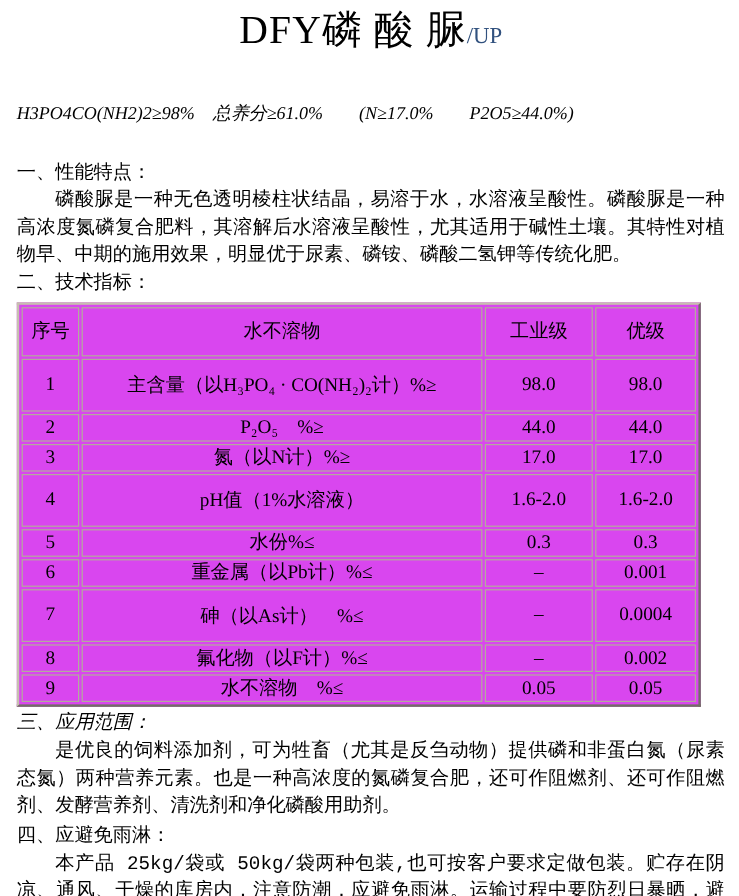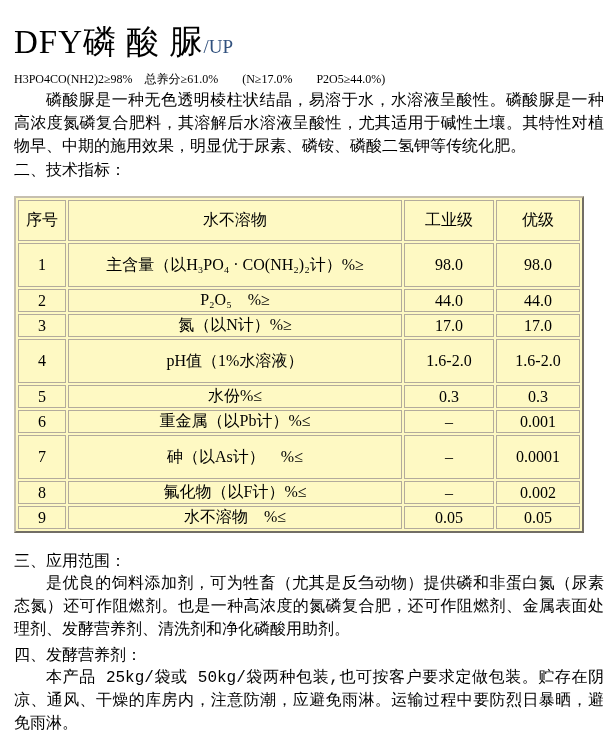--- a/index.html
+++ b/index.html
@@ -2,61 +2,62 @@
 <html><head>
 <meta charset="utf-8">
 <style>
   html,body{margin:0;padding:0;}
   body{
     width:616px;height:747px;background:#ffffff;overflow:hidden;
     font-family:"Liberation Serif","DejaVu Serif",serif;color:#000;
   }
   .doc{padding:0 12px 0 14px;}
   .title{
-    margin-top:20px;font-size:33px;line-height:44px;
+    text-align:center;margin-top:4px;font-size:33px;line-height:44px;
     letter-spacing:1px;white-space:nowrap;
   }
   .title .suffix{font-size:19px;letter-spacing:0;}
-  .formula{margin-top:0;font-size:12px;line-height:20px;white-space:nowrap;}
+  .formula{margin-top:32px;font-size:15px;line-height:20px;white-space:nowrap;font-style:italic;}
   .sec-heading{font-size:16px;line-height:22px;}
   .sec-heading.perf{margin-top:28px;}
   .para{margin:1px 0 0 0;font-size:16px;line-height:23px;text-indent:2em;text-align:justify;font-family:Liberation Mono, monospace;}
   .spec-table{
-    margin-top:15px;width:562px;table-layout:fixed;
+    margin-top:5px;width:562px;table-layout:fixed;
     border-collapse:separate;border-spacing:2px;
-    border:2px outset #c6bfaf;background:#fef9c3;
+    border:2px outset #c6bfaf;background:#d946ef;
     font-size:16px;
   }
   .spec-table th,.spec-table td{
     border:1px solid #b3ab9c;text-align:center;vertical-align:middle;
     padding:0;font-weight:normal;overflow:hidden;white-space:nowrap;
   }
   .spec-table thead tr{height:41px;}
   .spec-table tbody tr{height:21px;}
   .spec-table tbody tr:nth-child(1),
   .spec-table tbody tr:nth-child(4),
   .spec-table tbody tr:nth-child(7){height:44px;}
   col.c-no{width:48px;}
   col.c-name{width:334px;}
   col.c-ind{width:90px;}
   col.c-prem{width:84px;}
-  .sec-heading.apps{margin-top:17px;}
+  .sec-heading.apps{margin-top:3px;font-style:italic;}
   .sec-heading.pack{margin-top:2px;}
 </style>
 </head>
 <body>
 
 <div class="doc">
 
   <div class="title">
     <span>DFY磷 酸 脲</span><span class="suffix" style="color: rgb(49, 81, 126);">/UP</span>
   </div>
 
   <div class="formula">H3PO4CO(NH2)2≥98%　总养分≥61.0%　　(N≥17.0%　　P2O5≥44.0%)</div>
 
+  <div class="sec-heading perf">一、性能特点：</div>
   <p class="para">磷酸脲是一种无色透明棱柱状结晶，易溶于水，水溶液呈酸性。磷酸脲是一种高浓度氮磷复合肥料，其溶解后水溶液呈酸性，尤其适用于碱性土壤。其特性对植物早、中期的施用效果，明显优于尿素、磷铵、磷酸二氢钾等传统化肥。</p>
 
   <div class="sec-heading specs">二、技术指标：</div>
 
   <table class="spec-table">
     <colgroup>
       <col class="c-no">
         <col class="c-name">
         <col class="c-ind">
         <col class="c-prem">
@@ -103,36 +104,36 @@
         <tr>
           <td>6</td>
           <td>重金属（以Pb计）%≤</td>
           <td>–</td>
           <td>0.001</td>
         </tr>
         <tr>
           <td>7</td>
           <td>砷（以As计）　%≤</td>
           <td>–</td>
-          <td>0.0001</td>
+          <td>0.0004</td>
         </tr>
         <tr>
           <td>8</td>
           <td>氟化物（以F计）%≤</td>
           <td>–</td>
           <td>0.002</td>
         </tr>
         <tr>
           <td>9</td>
           <td>水不溶物　%≤</td>
           <td>0.05</td>
           <td>0.05</td>
         </tr>
       </tbody>
   </table>
 
   <div class="sec-heading apps">三、应用范围：</div>
-  <p class="para">是优良的饲料添加剂，可为牲畜（尤其是反刍动物）提供磷和非蛋白氮（尿素态氮）还可作阻燃剂。也是一种高浓度的氮磷复合肥，还可作阻燃剂、金属表面处理剂、发酵营养剂、清洗剂和净化磷酸用助剂。</p>
+  <p class="para">是优良的饲料添加剂，可为牲畜（尤其是反刍动物）提供磷和非蛋白氮（尿素态氮）两种营养元素。也是一种高浓度的氮磷复合肥，还可作阻燃剂、还可作阻燃剂、发酵营养剂、清洗剂和净化磷酸用助剂。</p>
 
-  <div class="sec-heading pack">四、发酵营养剂：</div>
+  <div class="sec-heading pack">四、应避免雨淋：</div>
   <p class="para">本产品 25kg/袋或 50kg/袋两种包装,也可按客户要求定做包装。贮存在阴凉、通风、干燥的库房内，注意防潮，应避免雨淋。运输过程中要防烈日暴晒，避免雨淋。</p>
 
 </div>
 
 </body></html>

